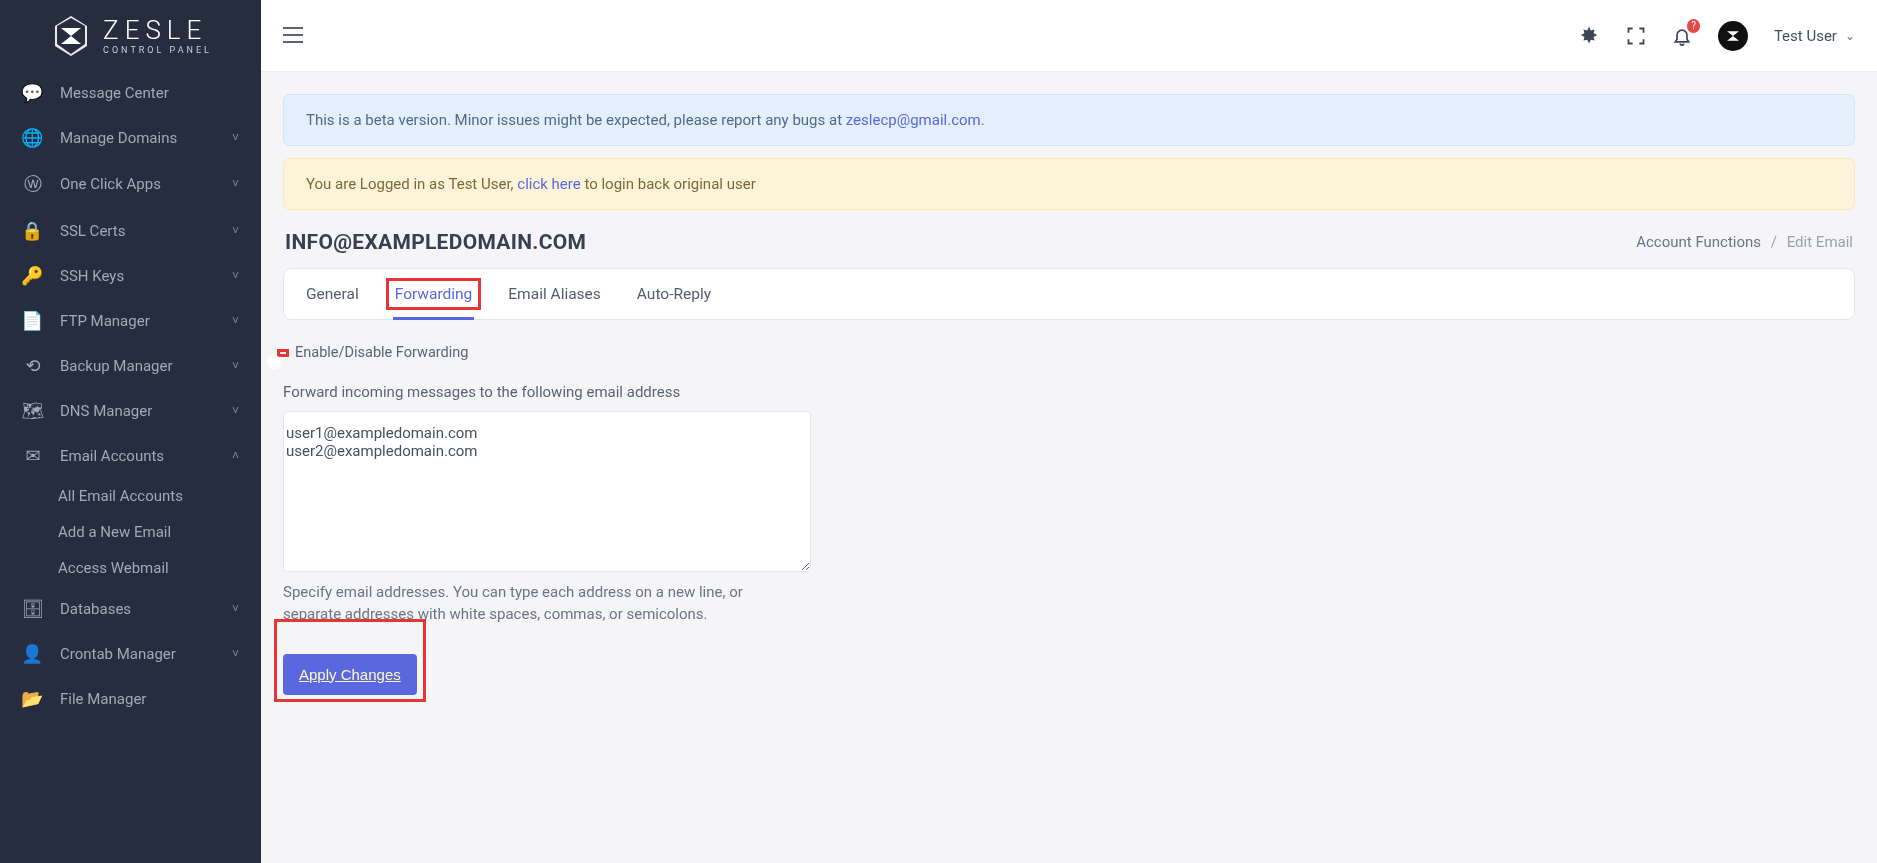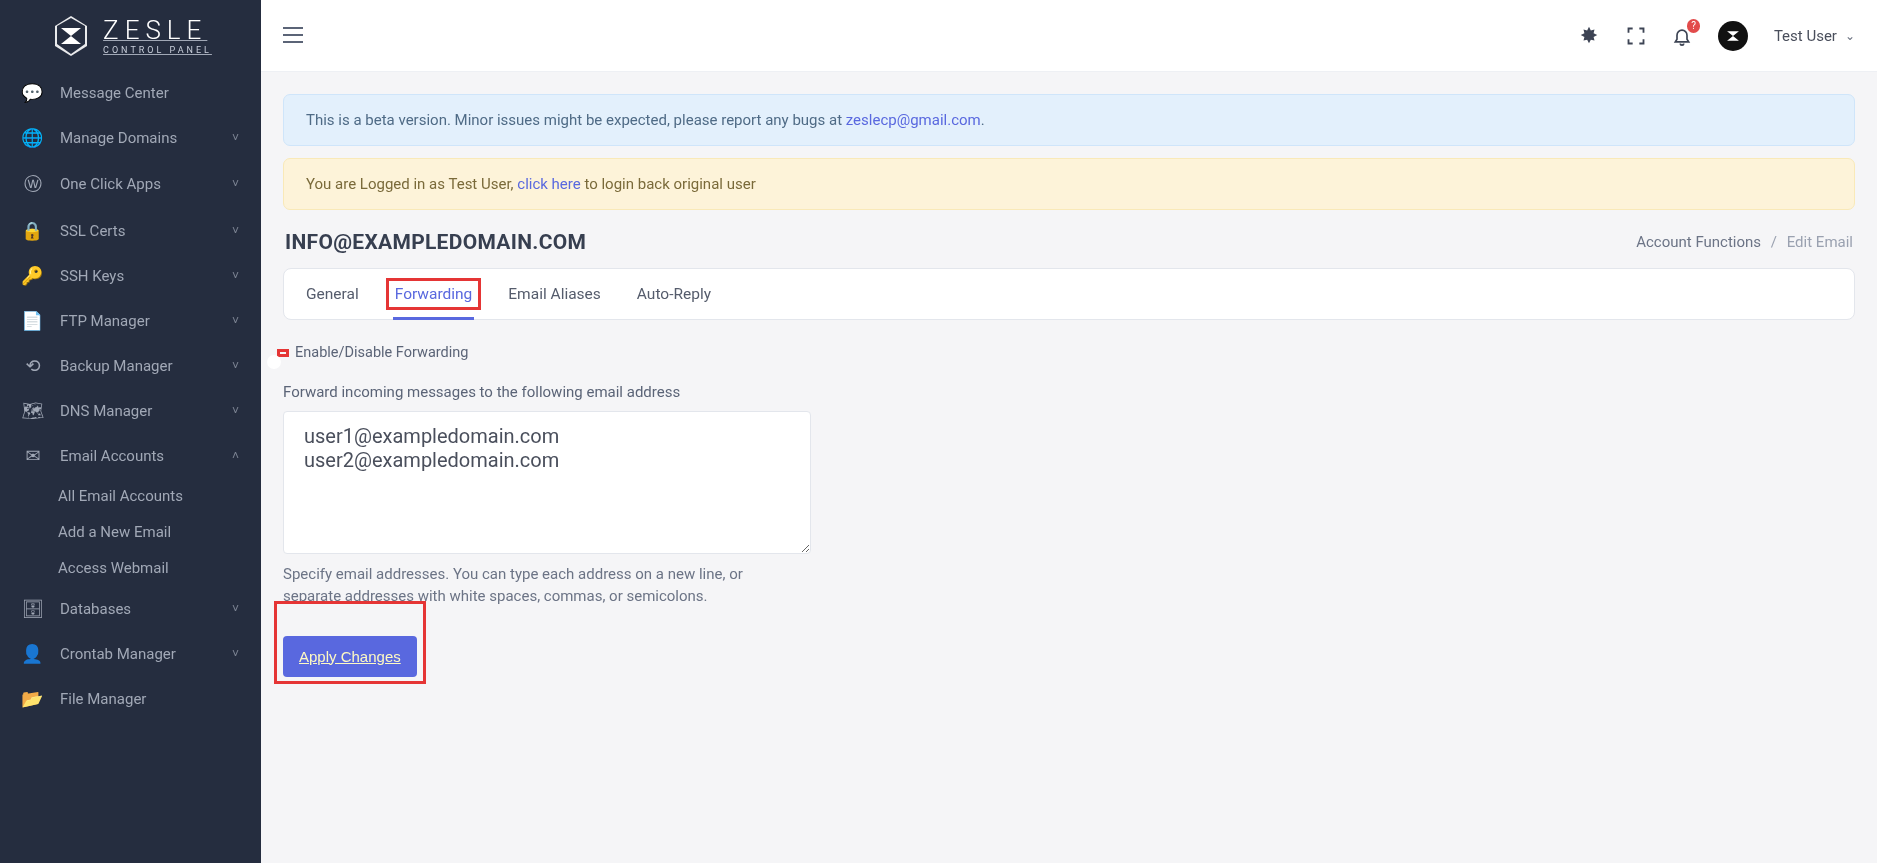--- a/index.html
+++ b/index.html
@@ -32,21 +32,21 @@
   .sidebar{
     position:fixed;left:0;top:0;bottom:0;
     width:261px;
     background:var(--sidebar-bg);
     color:var(--sidebar-text);
     padding-top:4px;
     overflow-y:auto;
   }
   .logo{
     display:flex;align-items:center;justify-content:center;
-    padding:10px 18px 12px 18px;gap:10px;text-decoration:underline;
+    padding:10px 18px 12px 18px;gap:10px;
   }
   .logo svg{flex-shrink:0;}
   .logo .brand{
     color:#fff;font-weight:300;letter-spacing:6px;font-size:26px;line-height:1;
   }
   .logo .sub{
     color:#c9cfdb;font-size:9px;letter-spacing:3px;margin-top:2px;display:block;text-align:right;
   }
   .nav-item{
     display:flex;align-items:center;gap:16px;
@@ -110,22 +110,22 @@
   .toggle-row{display:flex;align-items:center;gap:12px;margin-bottom:22px;}
   .toggle{
     width:34px;height:18px;border-radius:20px;background:var(--primary);position:relative;cursor:pointer;
   }
   .toggle::after{
     content:"";position:absolute;width:14px;height:14px;border-radius:50%;background:#fff;
     top:2px;right:2px;
   }
   .form-label{color:#5b6477;font-size:15px;margin-bottom:10px;}
   textarea.forward-box{
-    width:528px;height:143px;border:1px solid var(--border);border-radius:4px;
-    padding:12px 20px;font-family:inherit;font-size:20px;color:#4a4f5c;resize:both;
+    width:528px;height:161px;border:1px solid var(--border);border-radius:4px;
+    padding:12px 2px;font-family:inherit;font-size:15px;color:#4a4f5c;resize:both;
   }
   .help-text{color:#6c7486;font-size:15px;margin-top:6px;max-width:520px;line-height:1.45;}
 
   .btn-primary{
     display:inline-block;margin-top:28px;background:var(--primary);color:#fef9c3;border:none;
     padding:12px 16px;font-size:15px;border-radius:4px;cursor:pointer;text-decoration:underline;
   }
 
   
   .hl{

